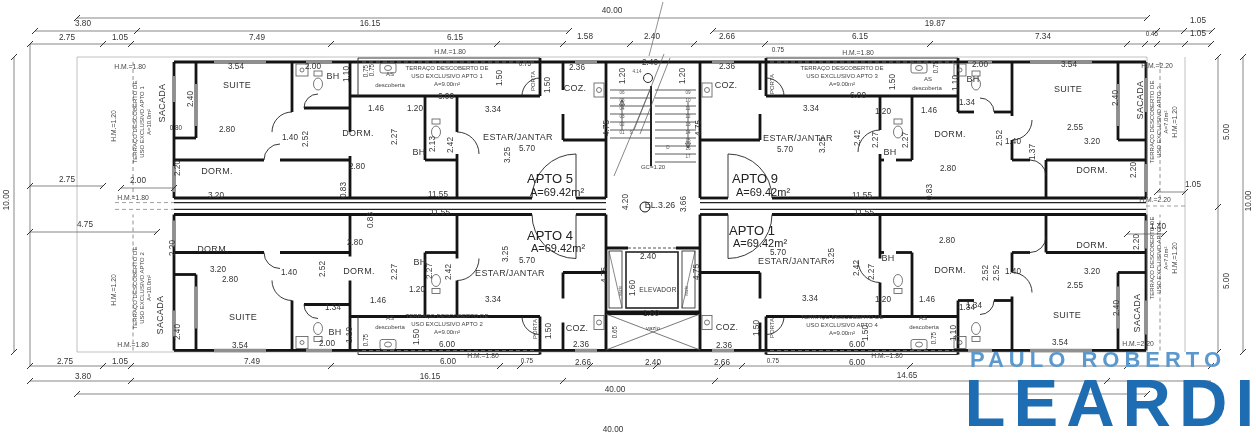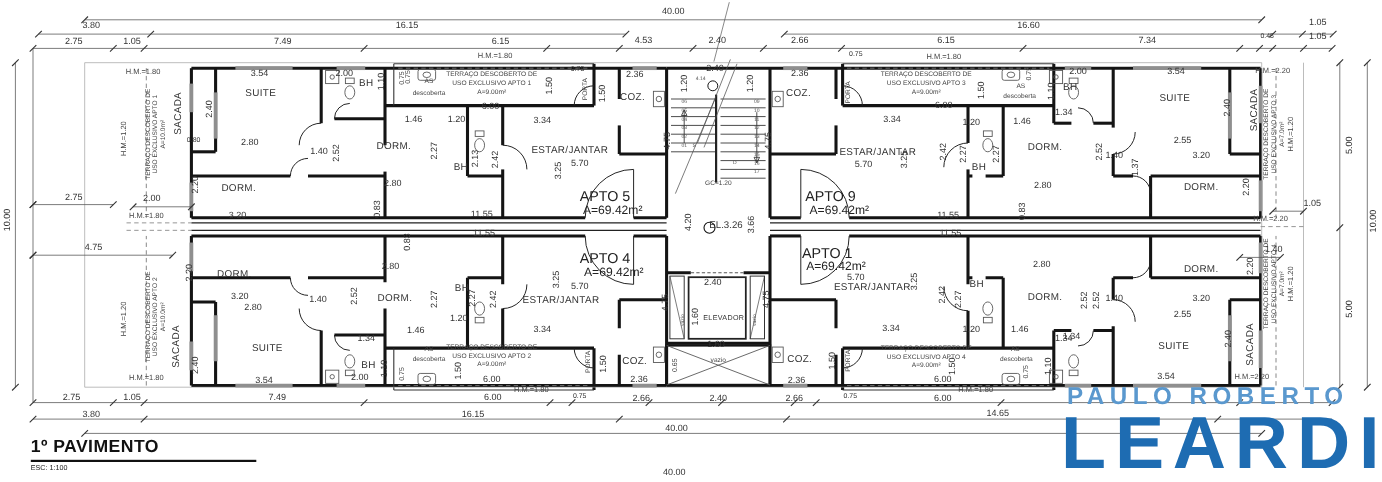--- a/index.html
+++ b/index.html
@@ -411,27 +411,27 @@
         <path d="M1215,210 L1221,204" stroke="#333" stroke-width="1" fill="none"></path>
         <path d="M1215,355 L1221,349" stroke="#333" stroke-width="1" fill="none"></path>
         <path d="M1240,60 L1246,54" stroke="#333" stroke-width="1" fill="none"></path>
         <path d="M1240,355 L1246,349" stroke="#333" stroke-width="1" fill="none"></path>
       </g>
     </svg>
   <div id="labels">
       <span class="lbl" style="left: 612px; top: 11px;">40.00</span>
       <span class="lbl" style="left: 83px; top: 24px;">3.80</span>
       <span class="lbl" style="left: 370px; top: 24px;">16.15</span>
-      <span class="lbl" style="left: 935px; top: 24px;">16.60</span>
+      <span class="lbl" style="left: 935px; top: 24px;">19.87</span>
       <span class="lbl" style="left: 1198px; top: 21px;">1.05</span>
       <span class="lbl" style="left: 67px; top: 38px;">2.75</span>
       <span class="lbl" style="left: 120px; top: 38px;">1.05</span>
       <span class="lbl" style="left: 257px; top: 38px;">7.49</span>
       <span class="lbl" style="left: 455px; top: 38px;">6.15</span>
-      <span class="lbl" style="left: 585px; top: 37px;">4.53</span>
+      <span class="lbl" style="left: 585px; top: 37px;">1.58</span>
       <span class="lbl" style="left: 652px; top: 37px;">2.40</span>
       <span class="lbl" style="left: 727px; top: 37px;">2.66</span>
       <span class="lbl" style="left: 860px; top: 37px;">6.15</span>
       <span class="lbl" style="left: 1043px; top: 37px;">7.34</span>
       <span class="lbl c-6" style="left: 1152px; top: 34px;">0.45</span>
       <span class="lbl" style="left: 1198px; top: 34px;">1.05</span>
       <span class="lbl" style="left: 65px; top: 362px;">2.75</span>
       <span class="lbl" style="left: 120px; top: 362px;">1.05</span>
       <span class="lbl" style="left: 252px; top: 362px;">7.49</span>
       <span class="lbl" style="left: 448px; top: 362px;">6.00</span>
@@ -682,22 +682,18 @@
       <span class="lbl" style="left: 974px; top: 306px;">1.34</span>
       <span class="lbl v" style="left: 1117px; top: 308px;">2.40</span>
       <span class="lbl v" style="left: 1137px; top: 242px;">2.20</span>
       <span class="lbl c-r" style="left: 1092px; top: 245px;">DORM.</span>
       <span class="lbl" style="left: 1092px; top: 272px;">3.20</span>
       <span class="lbl" style="left: 1075px; top: 286px;">2.55</span>
       <span class="lbl" style="left: 1013px; top: 272px;">1.40</span>
       <span class="lbl c-h" style="left: 887px; top: 356px;">H.M.=1.80</span>
     </div>
 
-  <div id="title-block">
-    <div class="t1">1º PAVIMENTO</div>
-    <div class="t2">ESC: 1:100</div>
-  </div>
 
   <div id="logo">
     <div class="l1" style="color: rgb(90, 152, 206);">PAULO ROBERTO</div>
     <div class="l2" style="color: rgb(30, 108, 178);">LEARDI</div>
   </div>
 </div>
 
 </body></html>

